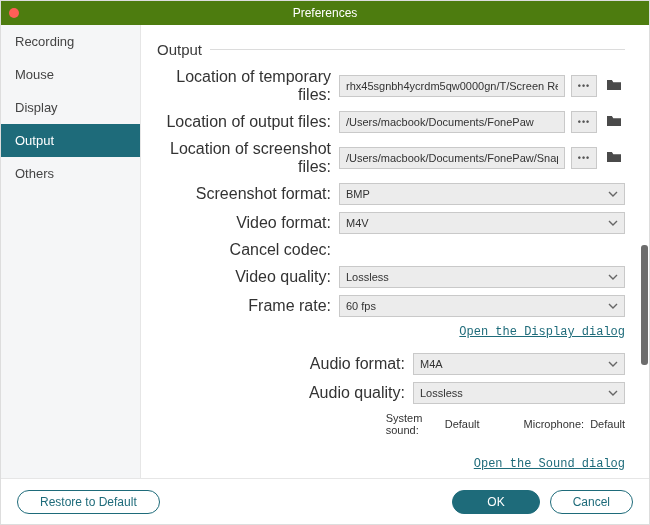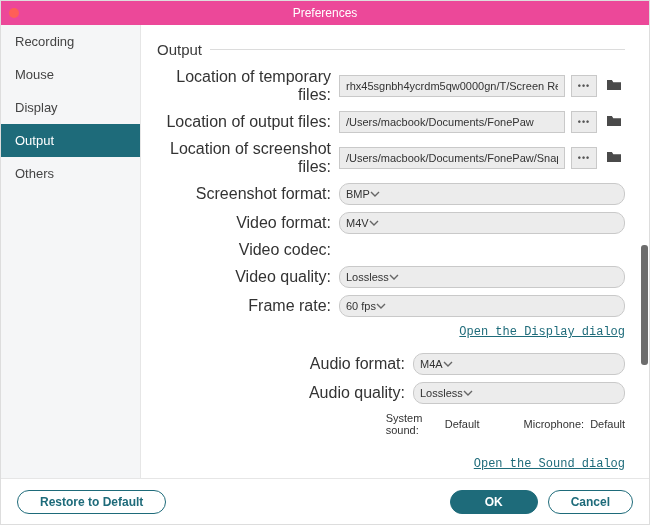--- a/index.html
+++ b/index.html
@@ -9,21 +9,21 @@
     color: #333;
     background: #fff;
     width: 650px;
     height: 525px;
     overflow: hidden;
     display: flex;
     flex-direction: column;
     border: 1px solid #ddd;
   }
   .titlebar {
-    background: #ec4899;
+    background: #4d7c0f;
     color: #fff;
     height: 24px;
     display: flex;
     align-items: center;
     position: relative;
     font-size: 12px;
   }
   .titlebar .close-dot {
     width: 10px; height: 10px; border-radius: 50%;
     background: #ff5f57; position: absolute; left: 8px;
@@ -99,22 +99,22 @@
     background: #ececec;
     font-size: 11px;
     padding: 0 6px;
     color: #333;
   }
   .field-input { flex: 1; min-width: 0; }
   .field-select {
     flex: 1;
     display: flex;
     align-items: center;
-    cursor: pointer;
-    border-radius: 10px;
+    justify-content: space-between;
+    cursor: pointer;
   }
   .chev {
     width: 10px; height: 10px; display: inline-block;
   }
   .chev svg { width: 10px; height: 10px; }
   .icon-btn {
     width: 26px; height: 22px;
     border: 1px solid #c9c9c9;
     background: #ececec;
     display: flex; align-items: center; justify-content: center;
@@ -162,21 +162,20 @@
     cursor: pointer;
   }
   .checkbox svg { width: 11px; height: 11px; }
   .footer {
     height: 46px;
     border-top: 1px solid #e6e6e6;
     display: flex;
     align-items: center;
     padding: 0 16px;
     gap: 10px;
-    font-weight: bold;
   }
   .footer .spacer { flex: 1; }
   .btn {
     height: 24px;
     border-radius: 12px;
     padding: 0 22px;
     font-size: 12px;
     cursor: pointer;
     display: flex; align-items:center; justify-content:center;
     border: 1.5px solid #1e6b7a;
@@ -260,21 +259,21 @@
         <div class="row-label">Video format:</div>
         <div class="field-select">
           <span>M4V</span>
           <span class="chev"><svg viewBox="0 0 10 10">
                 <path d="M1 3l4 4 4-4" stroke="#666" fill="none" stroke-width="1.4"></path>
               </svg></span>
         </div>
       </div>
 
       <div class="row">
-        <div class="row-label">Video codec:</div>
+        <div class="row-label">Cancel codec:</div>
       </div>
 
       <div class="row">
         <div class="row-label">Video quality:</div>
         <div class="field-select">
           <span>Lossless</span>
           <span class="chev"><svg viewBox="0 0 10 10">
                 <path d="M1 3l4 4 4-4" stroke="#666" fill="none" stroke-width="1.4"></path>
               </svg></span>
         </div>

